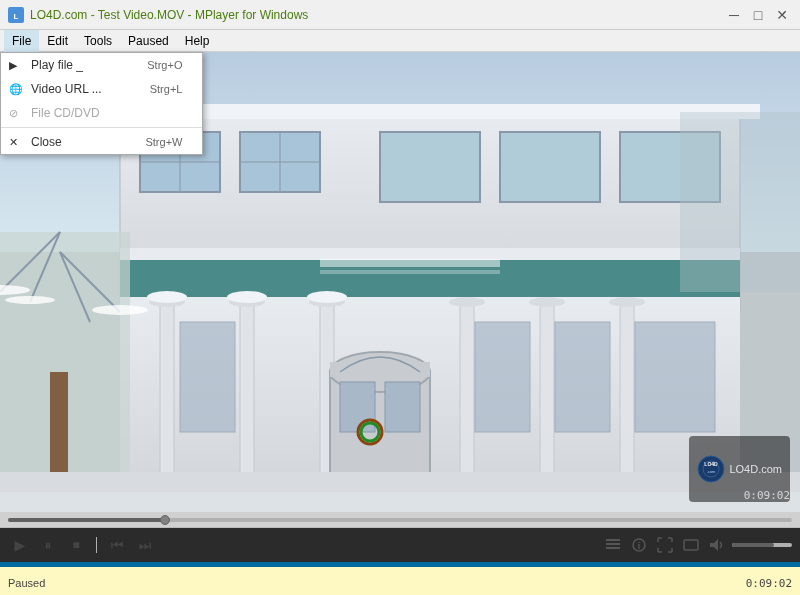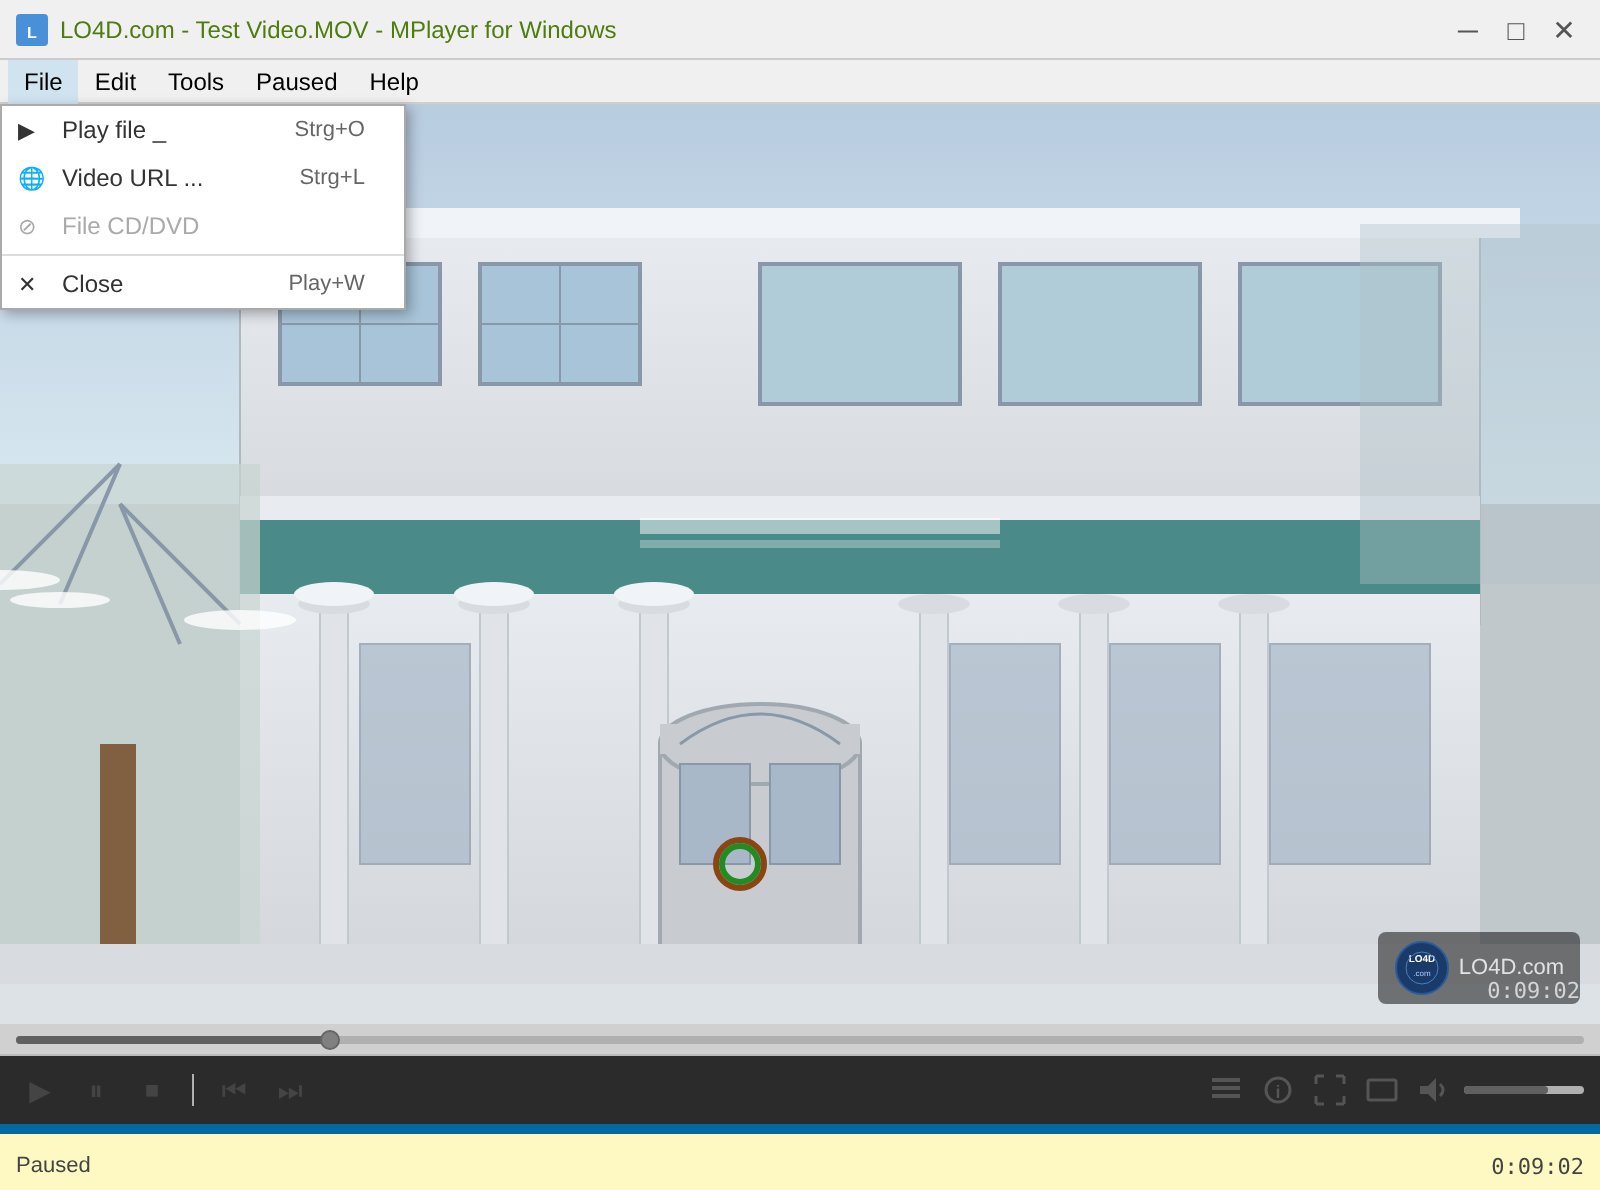--- a/index.html
+++ b/index.html
@@ -44,21 +44,21 @@
 
     
     .video-area {
       width: 800px; height: 460px; position: relative; overflow: hidden;
       background: #1a1a1a;
     }
 
     
     .watermark {
       position: absolute; bottom: 10px; right: 10px;
-      background: rgba(0,0,0,0.5); border-radius: 4px; padding: 4px 8px;
+      background: rgba(0,0,0,0.5); border-radius: 4px; padding: 19px 8px;
       display: flex; align-items: center; gap: 4px;
     }
 
     
     .time-display {
       position: absolute; bottom: 10px; right: 60px;
       color: rgba(255,255,255,0.7); font-size: 11px; font-family: monospace;
     }
 
     
@@ -164,21 +164,21 @@
     </div>
     <div class="dropdown-item disabled" style="position:relative;">
       <span style="position:absolute;left:8px;font-size:11px;color:#aaa;">⊘</span>
       <span>File CD/DVD</span>
       <span class="dropdown-shortcut"></span>
     </div>
     <div class="dropdown-separator"></div>
     <div class="dropdown-item" style="position:relative;">
       <span style="position:absolute;left:8px;font-size:11px;">✕</span>
       <span>Close</span>
-      <span class="dropdown-shortcut">Play+W</span>
+      <span class="dropdown-shortcut">Strg+W</span>
     </div>
   </div>
 </div>
 
 <div class="video-area">
 
   <svg class="scene-overlay" viewBox="0 0 800 460" preserveAspectRatio="xMidYMid slice">
 
     <rect x="0" y="0" width="800" height="460" fill="#c8d8e8"></rect>
 

